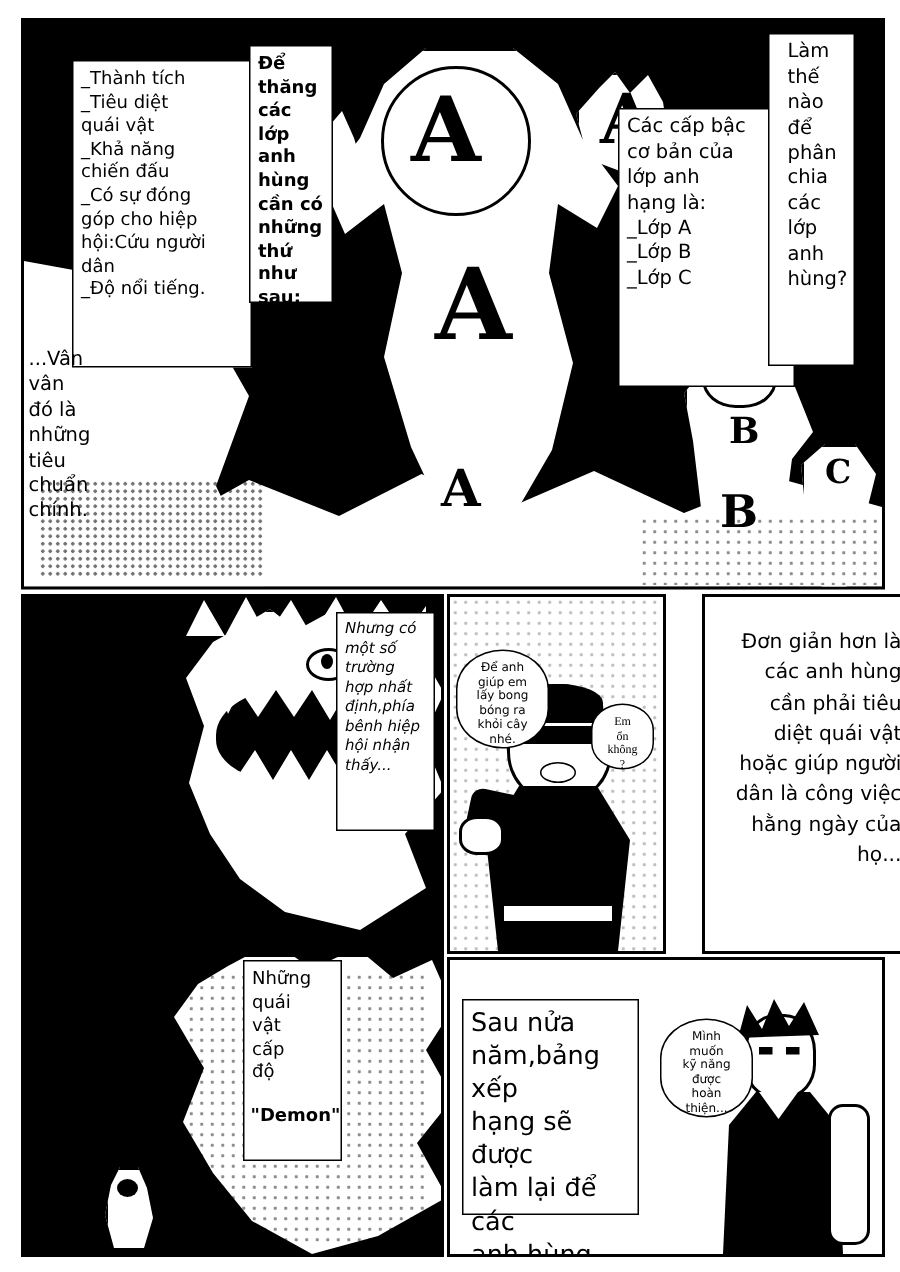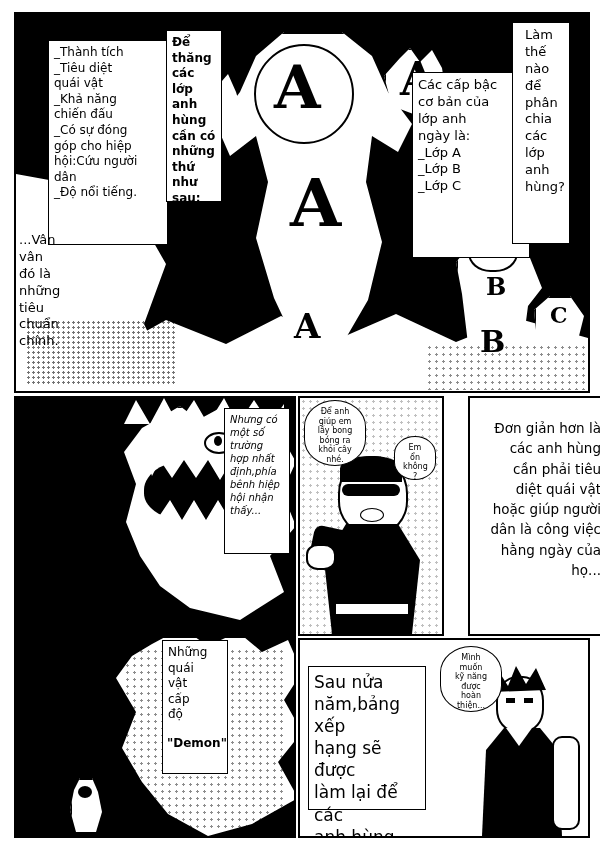--- a/index.html
+++ b/index.html
@@ -9,21 +9,21 @@
   
   .panel{position:absolute;border:2px solid #000;background:#fff;overflow:hidden;}
 
   
   .box{position:absolute;background:#fff;border:1.5px solid #000;box-sizing:border-box;
        padding:4px 5px;line-height:1.30;font-size:12.5px;}
   .box.noborder{border:none;background:transparent;}
   .b-bold{font-weight:bold;font-size:12px;}
 
   .bubble{position:absolute;background:#fff;border:1.5px solid #000;border-radius:50%/40%;
-          box-sizing:border-box;padding:6px 8px;text-align:center;font-size:8px;line-height:1.2;}
+          box-sizing:border-box;padding:6px 8px;text-align:center;font-size:8px;line-height:1.2;margin-top:33px;}
 
   
   .ink{position:absolute;background:#000;}
   .white{position:absolute;background:#fff;}
   .stroke{position:absolute;border:2px solid #000;background:#fff;}
   .letter{position:absolute;font-family:"DejaVu Serif",serif;font-weight:bold;color:#000;}
 
   
   .halftone{position:absolute;background-image:radial-gradient(#000 1px, transparent 1.2px);
             background-size:5px 5px;opacity:.55;}
@@ -97,21 +97,21 @@
 anh
 hùng
 cần có
 những
 thứ
 như sau:</div>
 
     <div class="box" style="left:396px;top:58px;width:118px;height:186px;white-space:pre-line;font-size:13px;">Các cấp bậc
 cơ bản của
 lớp anh
-ngày là:
+hạng là:
 _Lớp A
 _Lớp B
 _Lớp C</div>
 
     <div class="box" style="left:496px;top:8px;width:58px;height:222px;white-space:pre-line;font-size:13px;padding-left:12px;">Làm
 thế
 nào
 để
 phân
 chia
@@ -199,21 +199,21 @@
 
     <div class="ink" style="left:12px;top:132px;width:58px;height:30px;transform:rotate(12deg);border-radius:8px;"></div>
     <div class="stroke" style="left:6px;top:146px;width:26px;height:22px;border-radius:40%;"></div>
 
     <div class="bubble" style="left:4px;top:2px;width:62px;height:66px;white-space:pre-line;">Để anh
 giúp em
 lấy bong
 bóng ra
 khỏi cây
 nhé.</div>
-    <div class="bubble" style="left:94px;top:38px;width:42px;height:44px;white-space:pre-line;">Em
+    <div class="bubble" style="left:94px;top:38px;width:42px;height:44px;white-space:pre-line;font-family:Liberation Serif, serif;">Em
 ổn
 không
 ?</div>
   </div>
 
   <div class="panel" style="left:468px;top:396px;width:142px;height:236px;text-align:right;">
     <div class="white" style="left:0;top:0;width:142px;height:236px;"></div>
     <div class="box noborder" style="left:8px;top:16px;width:128px;height:200px;white-space:pre-line;font-size:13.5px;line-height:1.5;">Đơn giản hơn là
 các anh hùng
 cần phải tiêu

